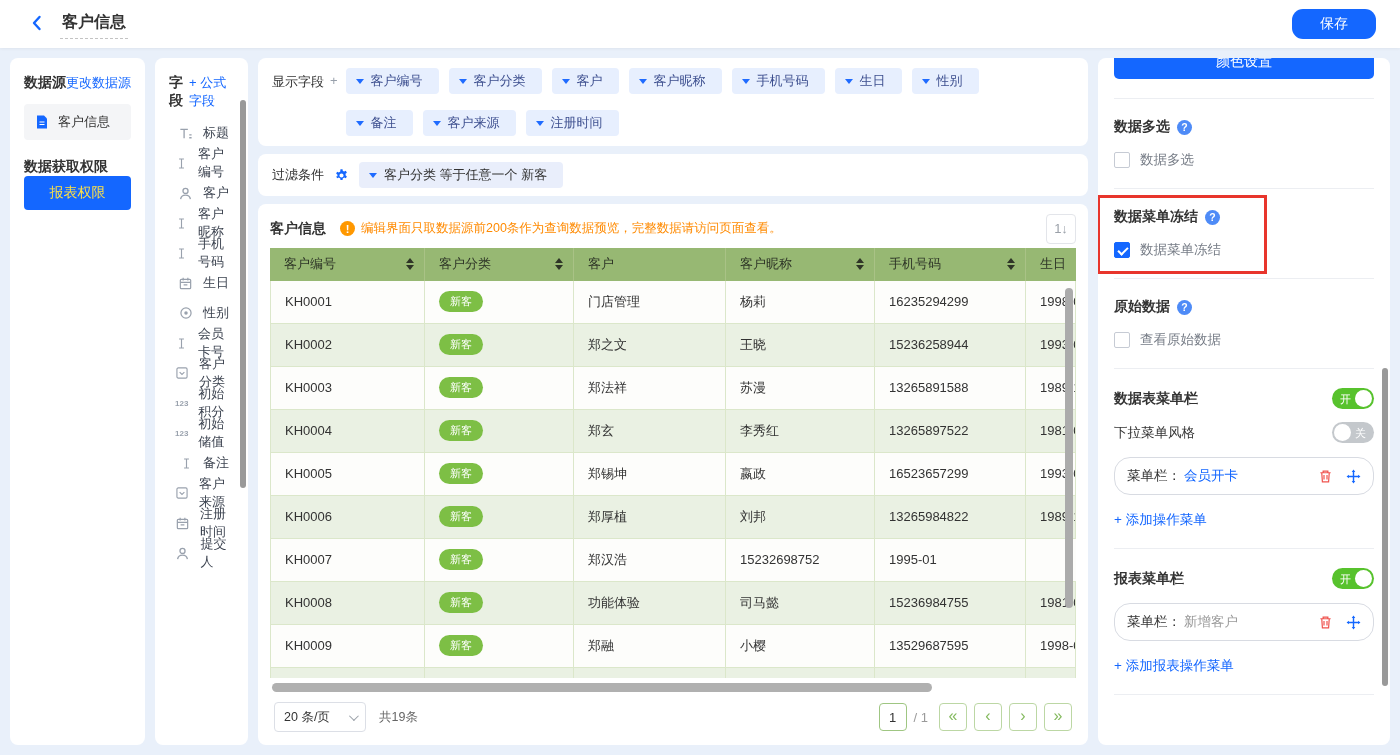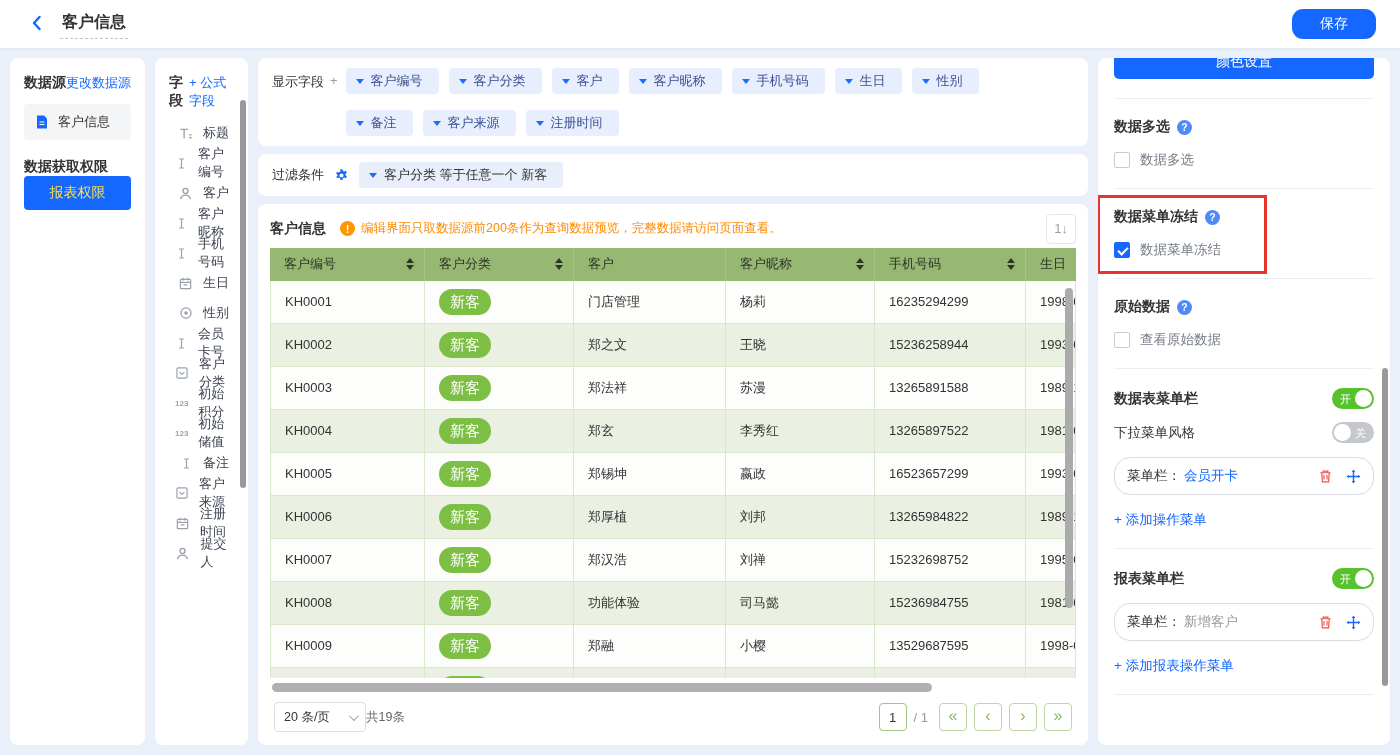--- a/index.html
+++ b/index.html
@@ -55,28 +55,28 @@
   .th { display:flex; align-items:center; padding:0 10px 0 14px; font-size:13px; color:#2e3527; border-right:1px solid #a9c286; position:relative; cursor:pointer; white-space:nowrap; overflow:hidden; }
   .th:last-child { border-right:none; }
   .sorter { margin-left:auto; display:flex; flex-direction:column; gap:2px; }
   .sorter i { display:block; width:0; height:0; border-left:4px solid transparent; border-right:4px solid transparent; }
   .sorter .up { border-bottom:5px solid #2e3527; }
   .sorter .dn { border-top:5px solid #2e3527; }
   .trow { display:grid; grid-template-columns:155px 149px 152px 149px 151px 1fr; height:43px; background:#fdfdfb; border-bottom:1px solid #dbe7ca; }
   .trow:nth-of-type(even) { background:#eaf1e3; }
   .td { display:flex; align-items:center; padding-left:14px; font-size:13px; color:#333; border-right:1px solid #dbe7ca; overflow:hidden; white-space:nowrap; }
   .td:first-child { border-left:1px solid #dbe7ca; }
-  .badge { background:#7dbf45; color:#fff; border-radius:13px; padding:4px 11px; font-size:15px; line-height:1.2; }
+  .badge { background:#7dbf45; color:#fff; border-radius:13px; padding:4px 11px; font-size:11px; line-height:1.2; }
   .badge:empty { display:none; }
   .table-vthumb { position:absolute; right:3px; top:40px; width:8px; height:320px; background:#ababab; border-radius:4px; }
 
   .hscroll { height:13px; position:relative; margin-top:3px; }
   .hthumb { position:absolute; left:2px; top:2px; width:660px; height:9px; background:#b0b0b0; border-radius:5px; cursor:pointer; }
 
-  .pagination { display:flex; align-items:center; height:52px; gap:0; padding:0 4px 4px; }
+  .pagination { display:flex; align-items:center; height:52px; gap:13px; padding:0 4px 4px; }
   .psize { width:92px; height:30px; border:1px solid #dcdfe6; border-radius:4px; display:flex; align-items:center; justify-content:space-between; padding:0 9px; font-size:12.5px; color:#333; cursor:pointer; background:#fff; }
   .chev-dn { width:7px; height:7px; border-right:1.5px solid #9aa0a8; border-bottom:1.5px solid #9aa0a8; transform:rotate(45deg) translateY(-2px); }
   .total { color:#666; font-size:12.5px; }
   .pager { margin-left:auto; display:flex; align-items:center; gap:7px; }
   .pcur { width:28px; height:28px; border:1px solid #9fc682; border-radius:4px; display:flex; align-items:center; justify-content:center; font-size:13px; color:#333; background:#fff; }
   .pslash { color:#9a9a9a; font-size:13px; margin-right:4px; }
   .pbtn { width:28px; height:28px; border:1px solid #bcd7a4; border-radius:4px; background:#fff; color:#84ba5e; font-size:16px; display:flex; align-items:center; justify-content:center; cursor:pointer; padding-bottom:3px; font-family:inherit; }
 
   
   .col-right { width:292px; }
@@ -504,21 +504,20 @@
               <div class="td">13265984822</div>
               <div class="td">1989-11</div>
             </div>
 
             <div class="trow">
               <div class="td">KH0007</div>
               <div class="td">
                 <span class="badge">新客</span>
               </div>
               <div class="td">郑汉浩</div>
-              <div class="td">刘禅</div>
               <div class="td">15232698752</div>
               <div class="td">1995-01</div>
             </div>
 
             <div class="trow">
               <div class="td">KH0008</div>
               <div class="td">
                 <span class="badge">新客</span>
               </div>
               <div class="td">功能体验</div>

